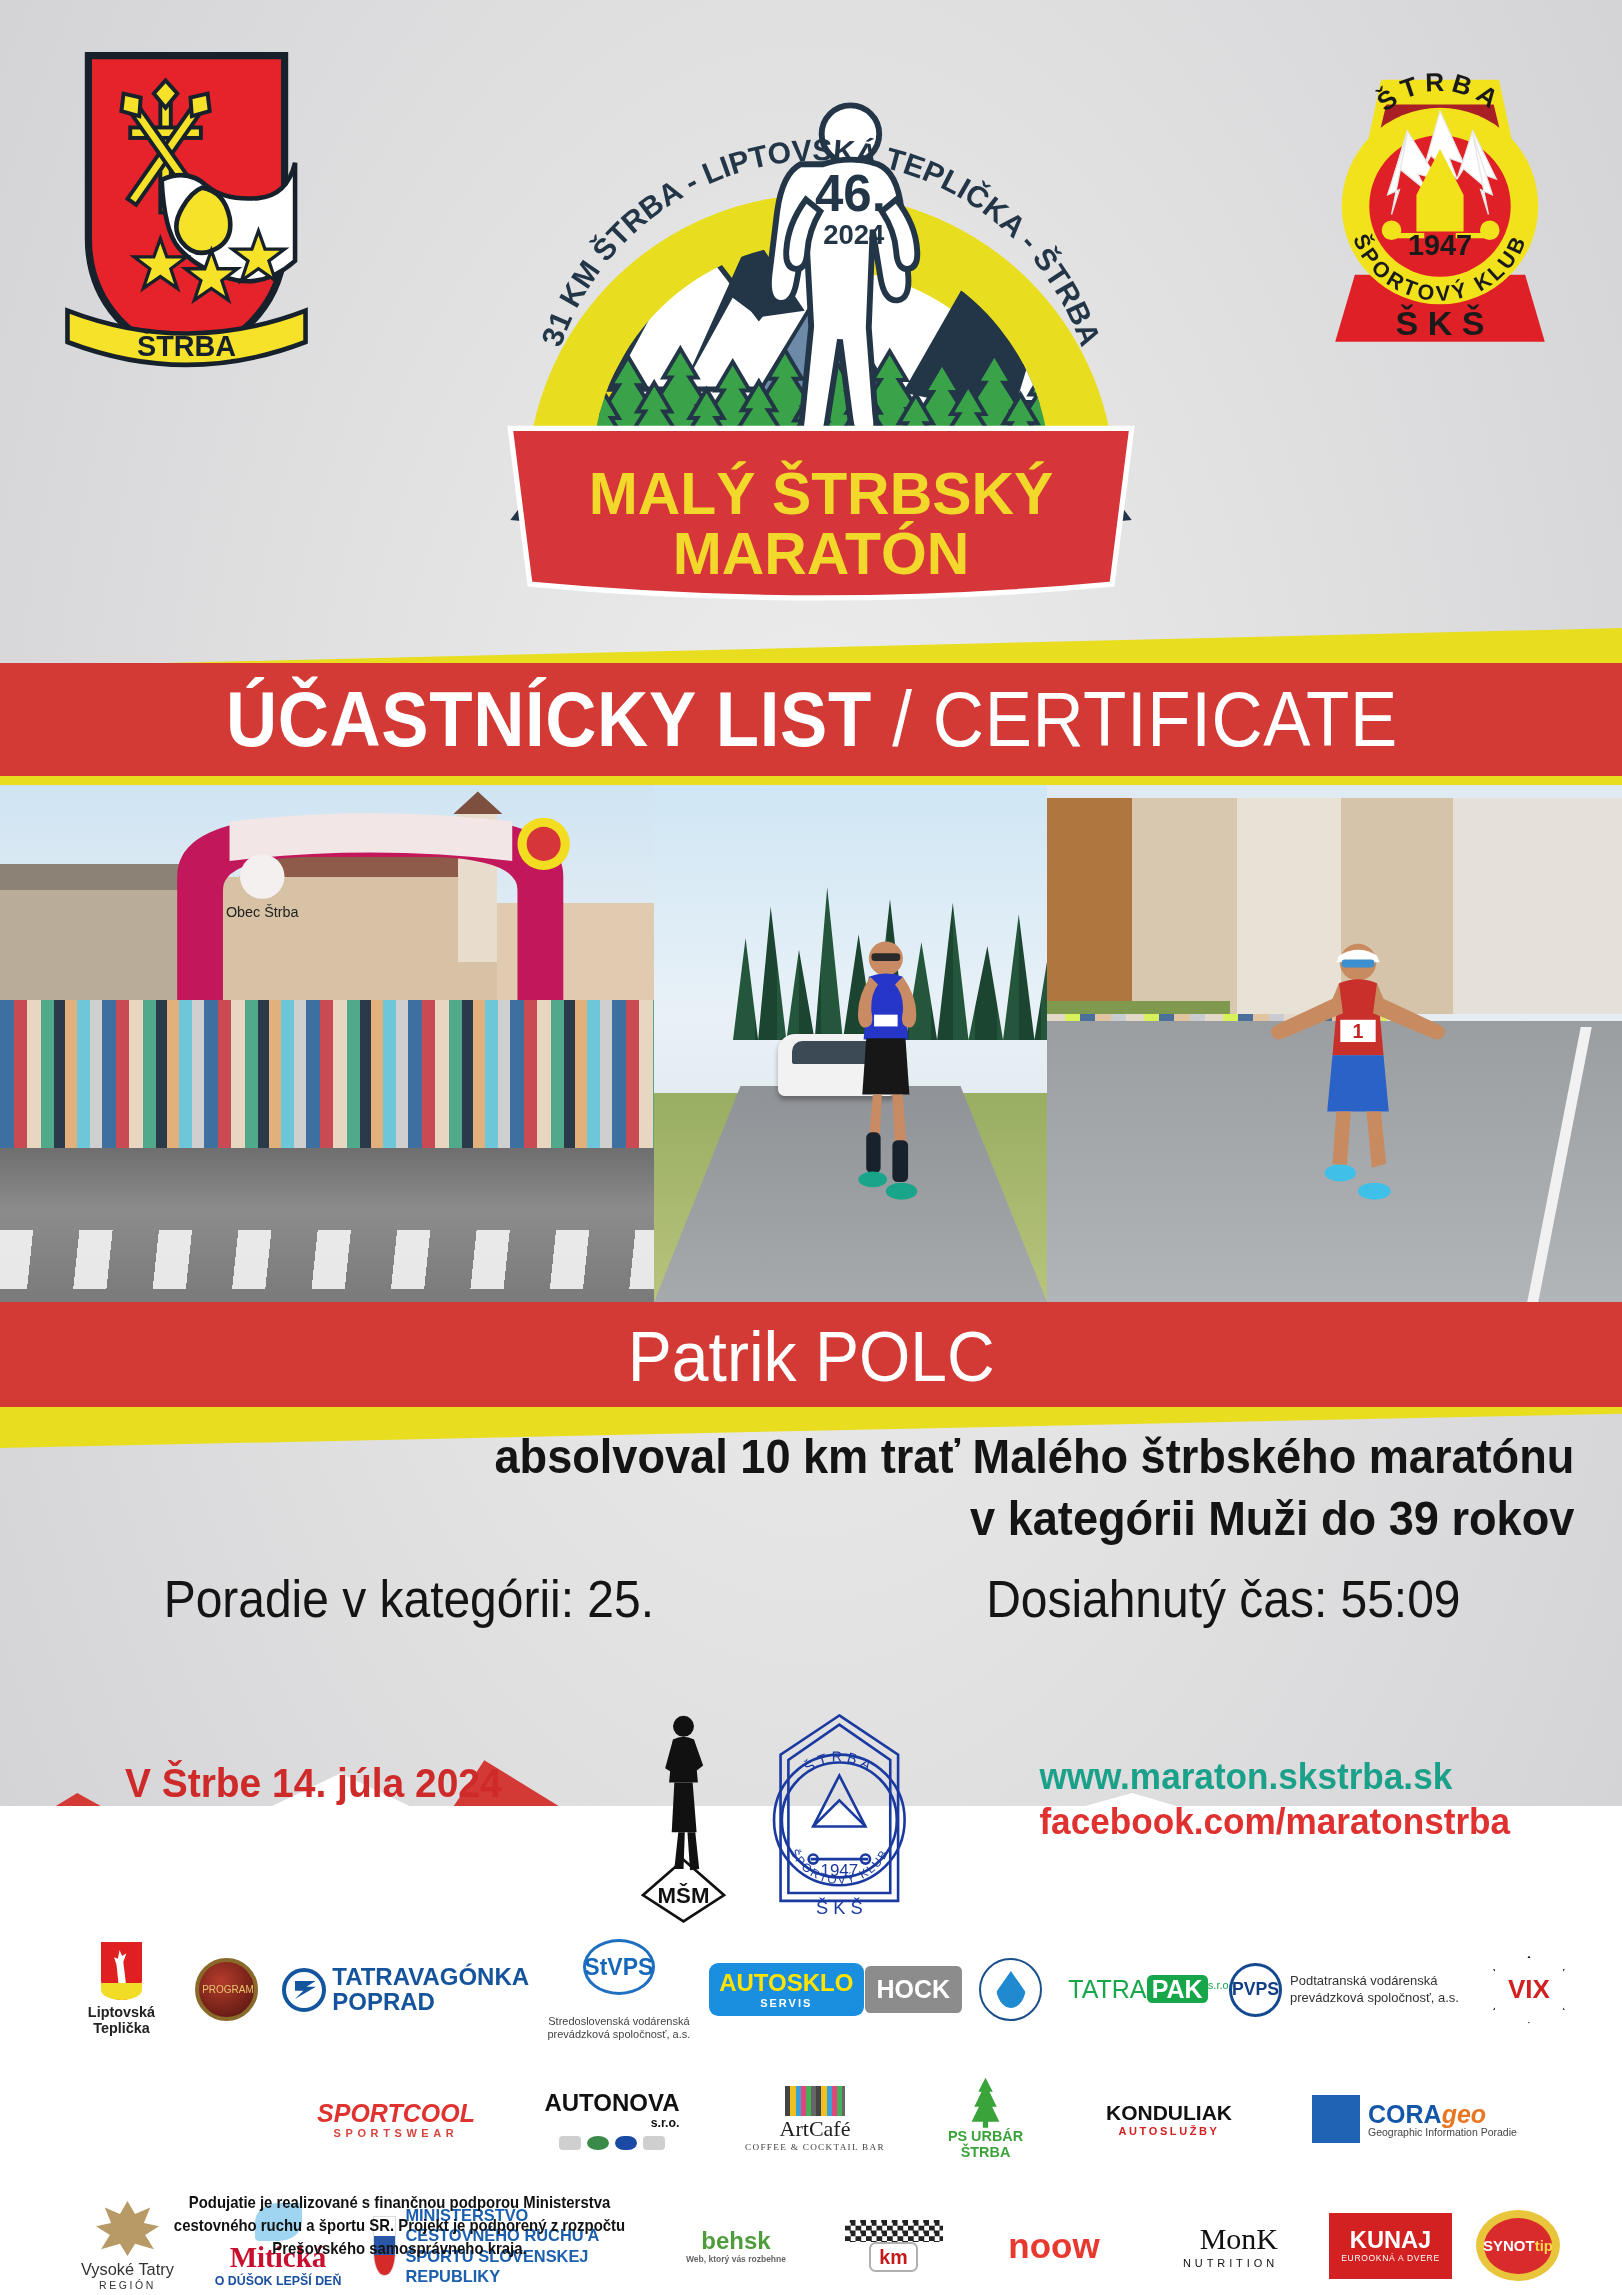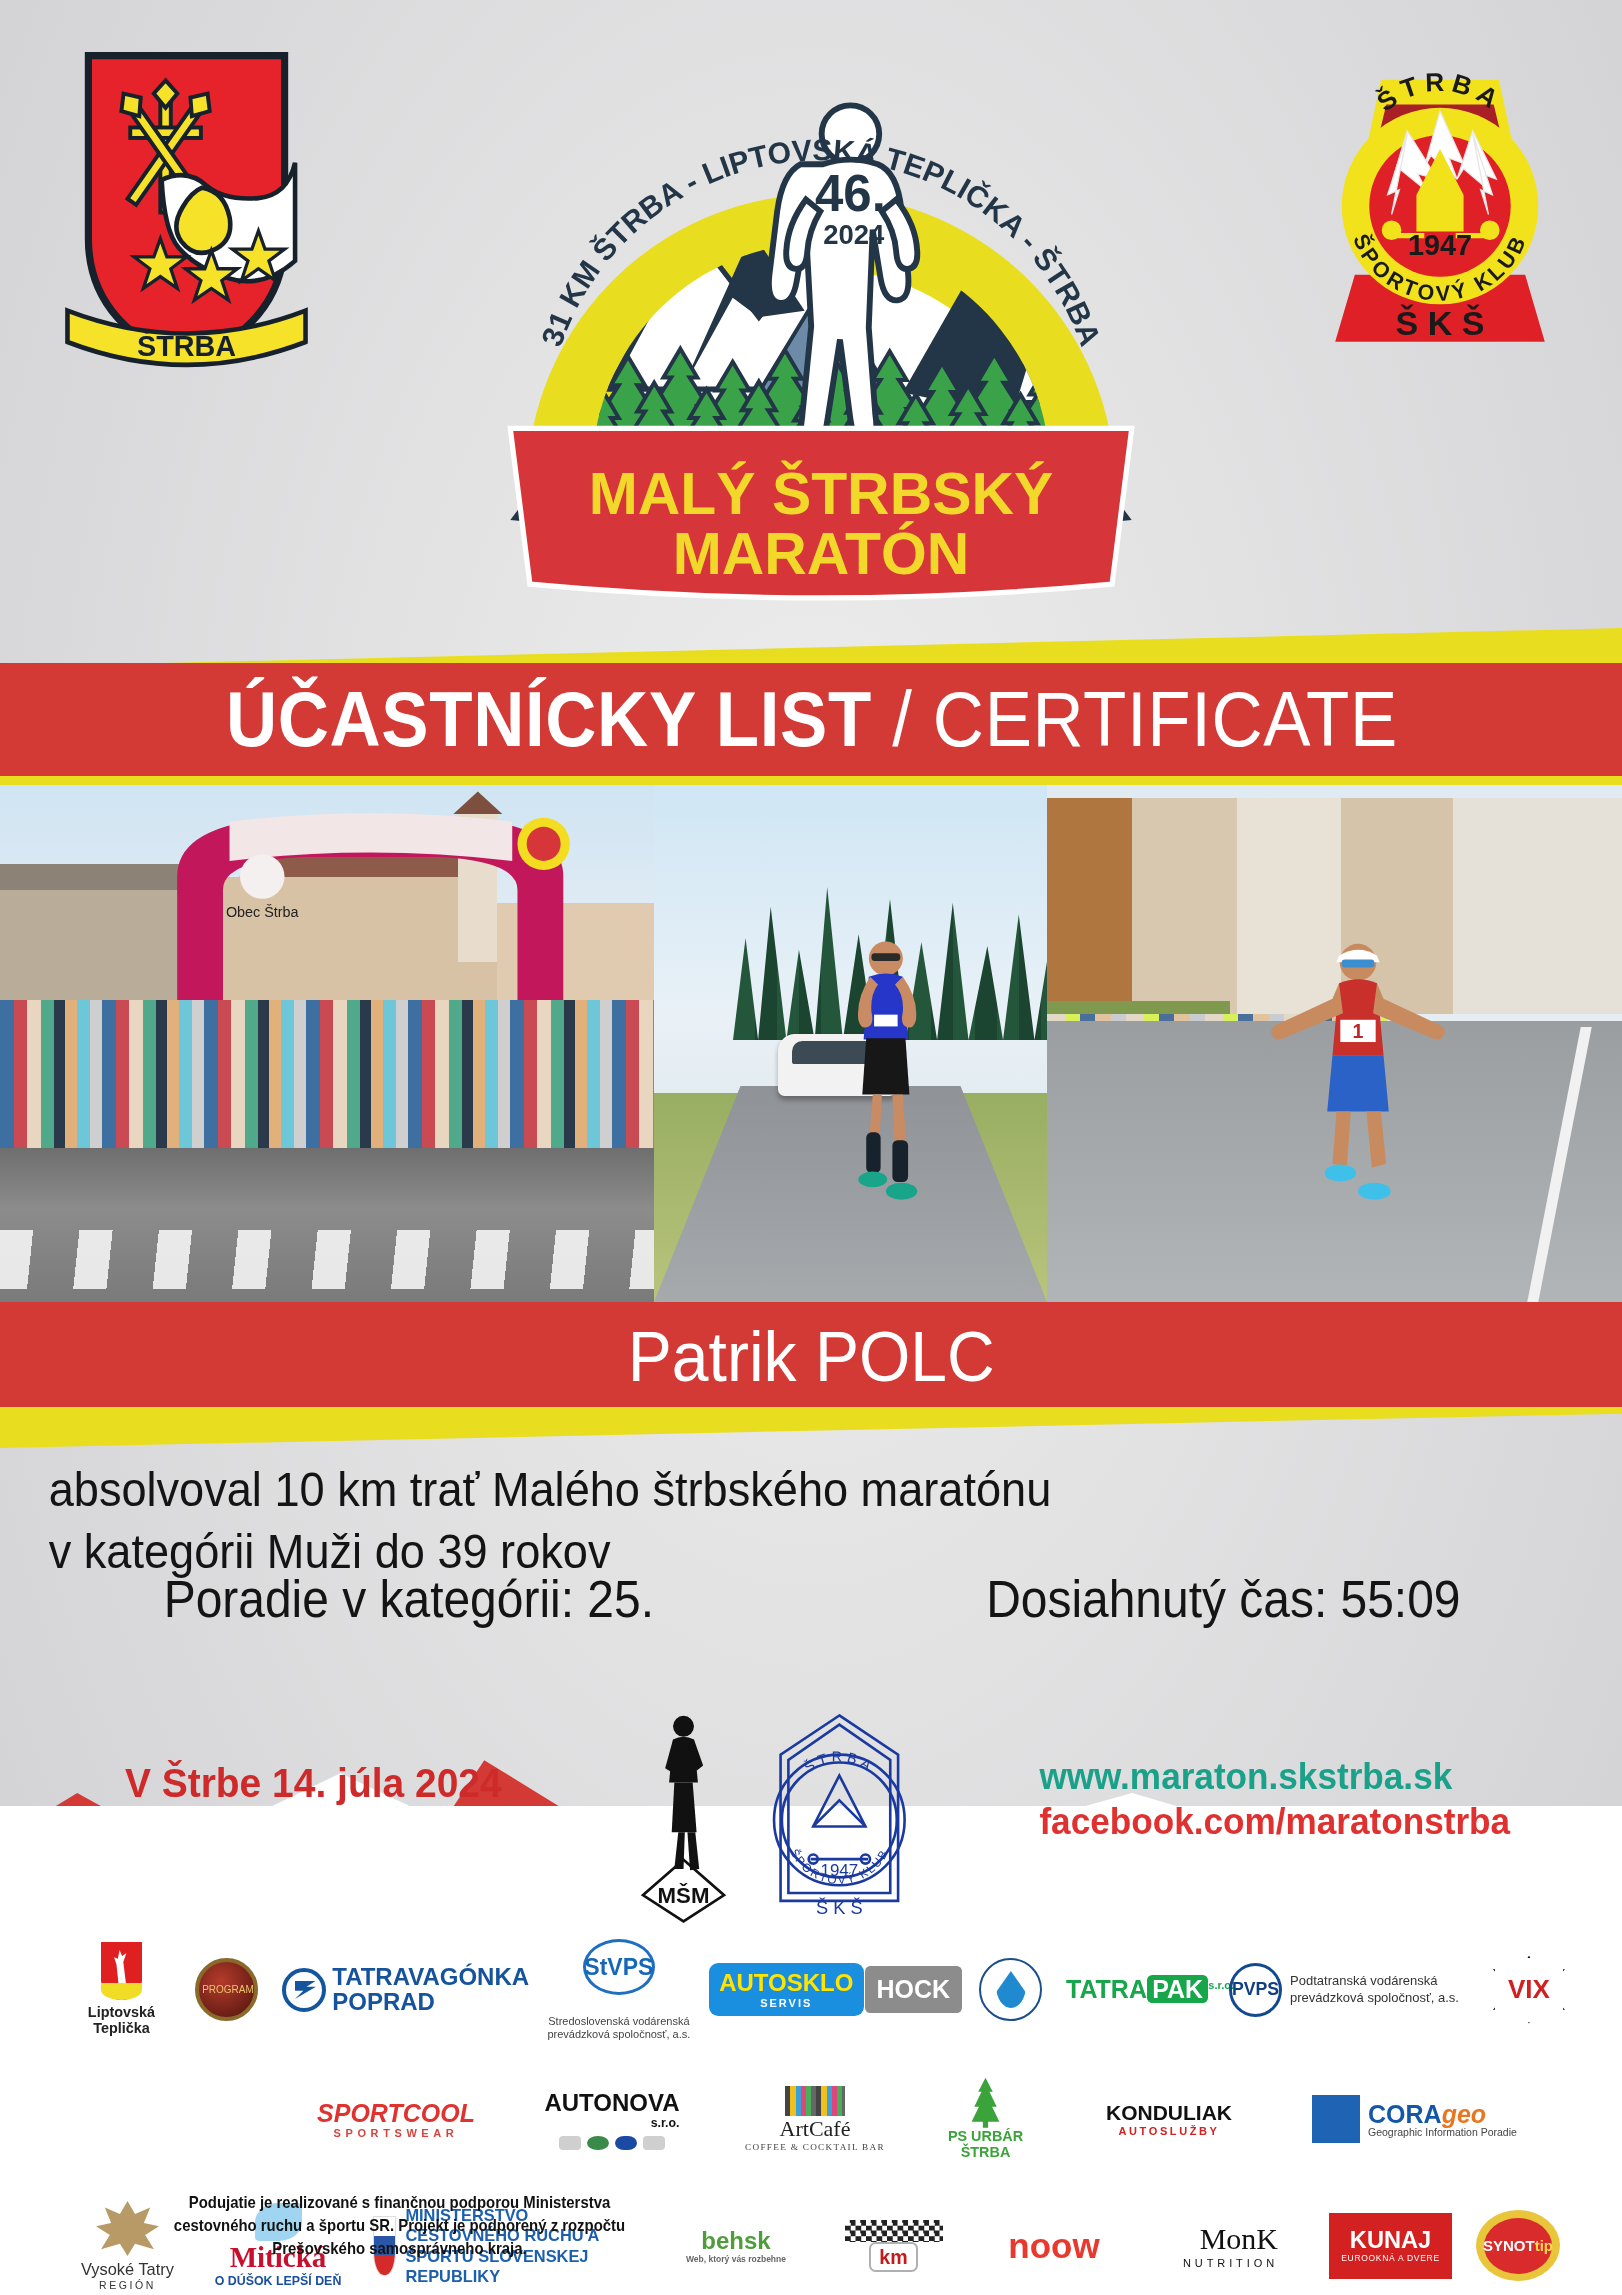--- a/index.html
+++ b/index.html
@@ -113,21 +113,21 @@
   .nameband .nm{
     color:#fff;font-size:71px;font-weight:normal;white-space:nowrap;
     transform:scaleX(0.93);
   }
 
   
   .yellowslant-bot{position:absolute;left:0;top:1407px;width:1623px;height:43px;}
   .yellowslant-bot svg{width:100%;height:100%;display:block;}
 
   
-  .result{position:absolute;left:0;top:1459px;width:1623px;text-align:left;color:#141414;}
+  .result{position:absolute;left:0;top:1426px;width:1623px;text-align:right;color:#141414;font-weight:bold;}
   .result .l1,.result .l2{font-size:48px;line-height:1.30;transform:scaleX(0.94);}
   .resrow{position:absolute;left:0;top:1570px;width:1623px;display:flex;justify-content:center;gap:301px;color:#141414;}
   .resrow div{font-size:51px;white-space:nowrap;transform:scaleX(0.94);}
 
   
   .mountains{position:absolute;left:0;top:1662px;width:1623px;height:275px;}
   .mountains svg{width:100%;height:100%;display:block;}
 
   
   .footer{position:absolute;left:0;top:1806px;width:1623px;height:489px;background:#fff;}
@@ -168,21 +168,21 @@
   .autosklo{background:#1a8fe0;border-radius:9.2px;padding:5.9px 10.5px;color:#ffe400;font-size:24px;font-weight:bold;}
   .autosklo small{display:block;color:#fff;font-size:11px;letter-spacing:2px;}
 
   .hock{background:#8c8c8c;border-radius:5.2px;color:#fff;font-size:25px;padding:9.2px 11.8px;font-weight:bold;}
 
   .pd{width:63px;height:63px;border:2.6px solid #1a4f8c;border-radius:50%;background:#fff;
       display:flex;align-items:center;justify-content:center;}
   .pd i{width:30px;height:37px;background:#1f8ad0;border-radius:0 0 50% 50%/0 0 60% 60%;display:block;
       clip-path:polygon(50% 0,100% 58%,82% 100%,18% 100%,0 58%);}
 
-  .tpak{color:#18a64a;font-weight:bold;font-size:25px;margin-left:12px;}
+  .tpak{color:#18a64a;font-weight:normal;font-size:25px;margin-left:12px;}
   .tpak b{background:#18a64a;color:#fff;border-radius:5.2px;padding:0 5.2px;}
   .tpak sup{font-size:11px;}
 
   .pvps{display:flex;align-items:center;gap:7.9px;}
   .pvps .ov{width:68px;height:54px;border:3.9px solid #13498f;border-radius:50%;color:#123f82;font-weight:bold;
       font-size:17.7px;display:flex;align-items:center;justify-content:center;}
   .pvps .cap{font-size:13px;color:#333;text-align:left;line-height:1.25;}
 
   .vix{width:72px;height:68px;color:#d21f1f;font-size:26px;font-weight:bold;display:flex;align-items:center;
       justify-content:center;background:#fff;border:2px solid #111;

